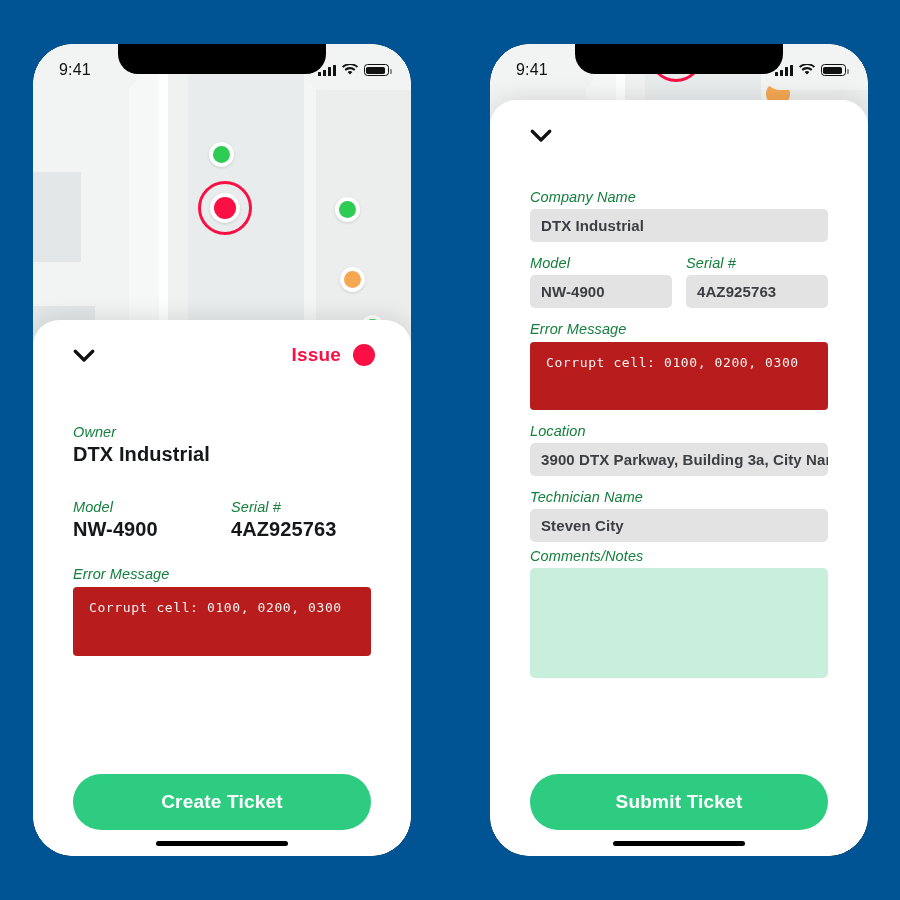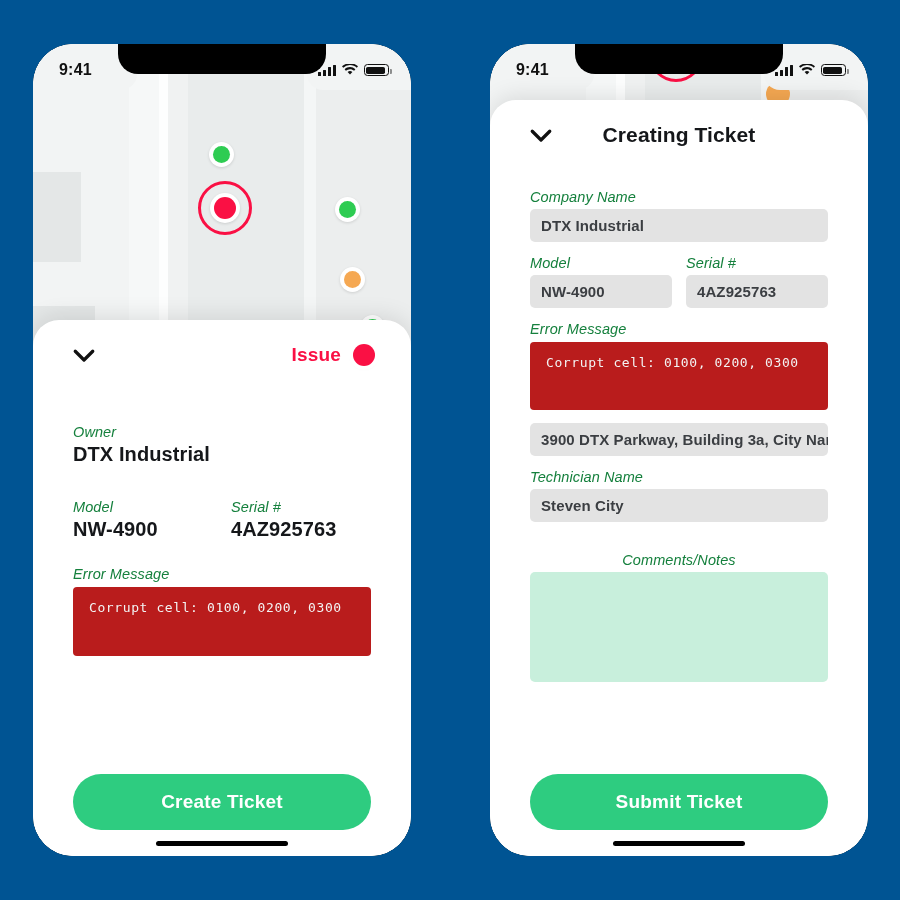--- a/index.html
+++ b/index.html
@@ -55,21 +55,21 @@
     height: 46px;
     z-index: 39;
     display: flex;
     align-items: center;
     justify-content: space-between;
     padding: 6px 22px 0 26px;
     pointer-events: none;
   }
   .status-time {
     font-size: 16px;
-    font-weight: bold;
+    font-weight: normal;
     color: #111;
     letter-spacing: .2px;
   }
   .status-right { display: flex; align-items: center; gap: 6px; }
 
   .bars { display: flex; align-items: flex-end; gap: 2px; height: 11px; }
   .bars i { display:block; width: 3px; background: #111; border-radius: .5px; }
   .bars i:nth-child(1){ height: 4px; }
   .bars i:nth-child(2){ height: 6px; }
   .bars i:nth-child(3){ height: 9px; }
@@ -416,21 +416,20 @@
               <span></span>
             </div>
         </div>
       </div>
 
       <div class="sheet creating">
         <div class="sheet-head">
           <svg class="chev" viewBox="0 0 24 24">
             <path d="M5 9l7 7 7-7" fill="none" stroke="#111" stroke-width="2.6" stroke-linecap="round" stroke-linejoin="round"></path>
           </svg>
-          <div class="sheet-title">Creating Ticket</div>
         </div>
 
         <div class="sheet-body form">
 
           <div class="grp" style="margin-top:39px;">
             <div class="fld-label">Company Name</div>
             <div class="inp">
               <span class="txt">DTX Industrial</span>
             </div>
           </div>
@@ -451,33 +450,34 @@
           </div>
 
           <div class="grp">
             <div class="fld-label">Error Message</div>
             <div class="errbox" style="height:68px;margin-top:5px;">
               <div class="line">Corrupt cell: 0100, 0200, 0300</div>
             </div>
           </div>
 
           <div class="grp">
+            <div class="fld-label">Location</div>
             <div class="inp">
               <span class="txt">3900 DTX Parkway, Building 3a, City Name</span>
             </div>
           </div>
 
           <div class="grp">
             <div class="fld-label">Technician Name</div>
             <div class="inp">
               <span class="txt">Steven City</span>
             </div>
           </div>
 
-          <div class="grp" style="margin-top:30px;text-align:center;">
+          <div class="grp" style="margin-top:6px;">
             <div class="fld-label">Comments/Notes</div>
             <div class="notes"></div>
           </div>
 
         </div>
 
         <div class="cta-wrap">
           <button class="pill">Submit Ticket</button>
         </div>
       </div>

